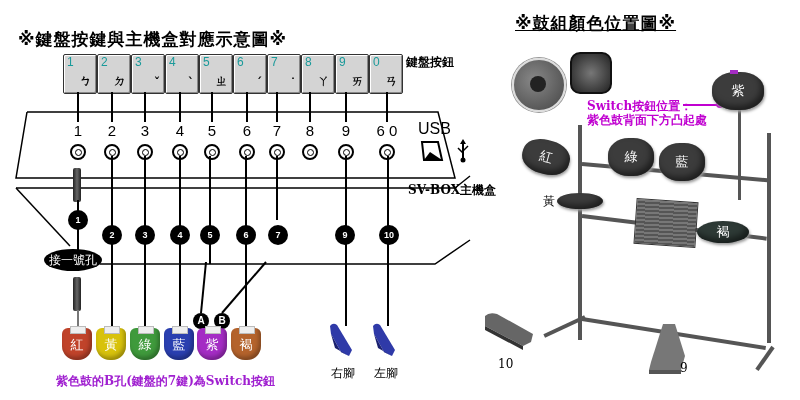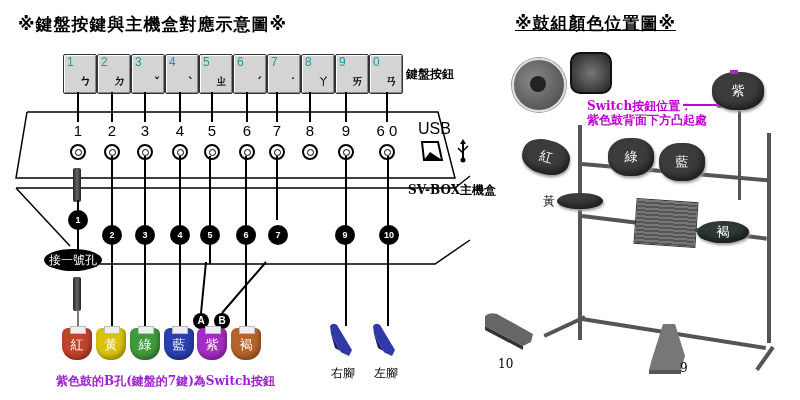--- a/index.html
+++ b/index.html
@@ -17,21 +17,21 @@
   .pad{position:absolute;top:328px;width:30px;height:32px;border-radius:6px 6px 14px 14px;color:#fff;font-size:13px;text-align:center;line-height:34px;box-shadow:inset -2px -3px 4px rgba(0,0,0,.3);}
   .pad::before{content:"";position:absolute;left:8px;top:-2px;width:14px;height:6px;background:#eee;border:1px solid #bbb;}
   .pedal{position:absolute;top:322px;width:26px;height:36px;}
   .lbl{position:absolute;font-size:12px;white-space:nowrap;}
   .drumpad{position:absolute;background:#3c3c3c;border-radius:45%;color:#fff;font-size:13px;text-align:center;box-shadow:inset -3px -4px 6px rgba(0,0,0,.5),1px 2px 3px #999;}
   .rod{position:absolute;background:#555;}
 </style>
 </head>
 <body>
 
-<div class="abs title" style="left:18px;top:13px;">※鍵盤按鍵與主機盒對應示意圖※</div>
+<div class="abs title" style="left:18px;top:28px;">※鍵盤按鍵與主機盒對應示意圖※</div>
 
 <div>
   <div class="key" style="left:63px;">
       <span class="num">1</span>
       <span class="bopo">ㄅ</span>
     </div>
   <div class="key" style="left:97px;">
       <span class="num">2</span>
       <span class="bopo">ㄉ</span>
     </div>
@@ -61,21 +61,21 @@
     </div>
   <div class="key" style="left:335px;">
       <span class="num">9</span>
       <span class="bopo">ㄞ</span>
     </div>
   <div class="key" style="left:369px;">
       <span class="num">0</span>
       <span class="bopo">ㄢ</span>
     </div>
 </div>
-<div class="abs" style="left:406px;top:54px;font-size:12px;font-weight:bold;margin-top:12px;">鍵盤按鈕</div>
+<div class="abs" style="left:406px;top:54px;font-size:12px;font-weight:bold;">鍵盤按鈕</div>
 
 <svg class="abs" style="left:0;top:0;" width="800" height="400">
   <polyline points="27,112 438,112 455,178 16,178 27,112" fill="none" stroke="#000" stroke-width="1.5"></polyline>
   <line x1="16" y1="188" x2="455" y2="188" stroke="#000" stroke-width="1.5"></line>
   <line x1="16" y1="188" x2="70" y2="246" stroke="#000" stroke-width="1.5"></line>
   <line x1="455" y1="188" x2="470" y2="176" stroke="#000" stroke-width="1.5"></line>
   <polyline points="100,264 435,264 470,240" fill="none" stroke="#000" stroke-width="1.5"></polyline>
   <line x1="206" y1="262" x2="201" y2="313" stroke="#000" stroke-width="2"></line>
   <line x1="266" y1="262" x2="222" y2="313" stroke="#000" stroke-width="2"></line>
 </svg>

